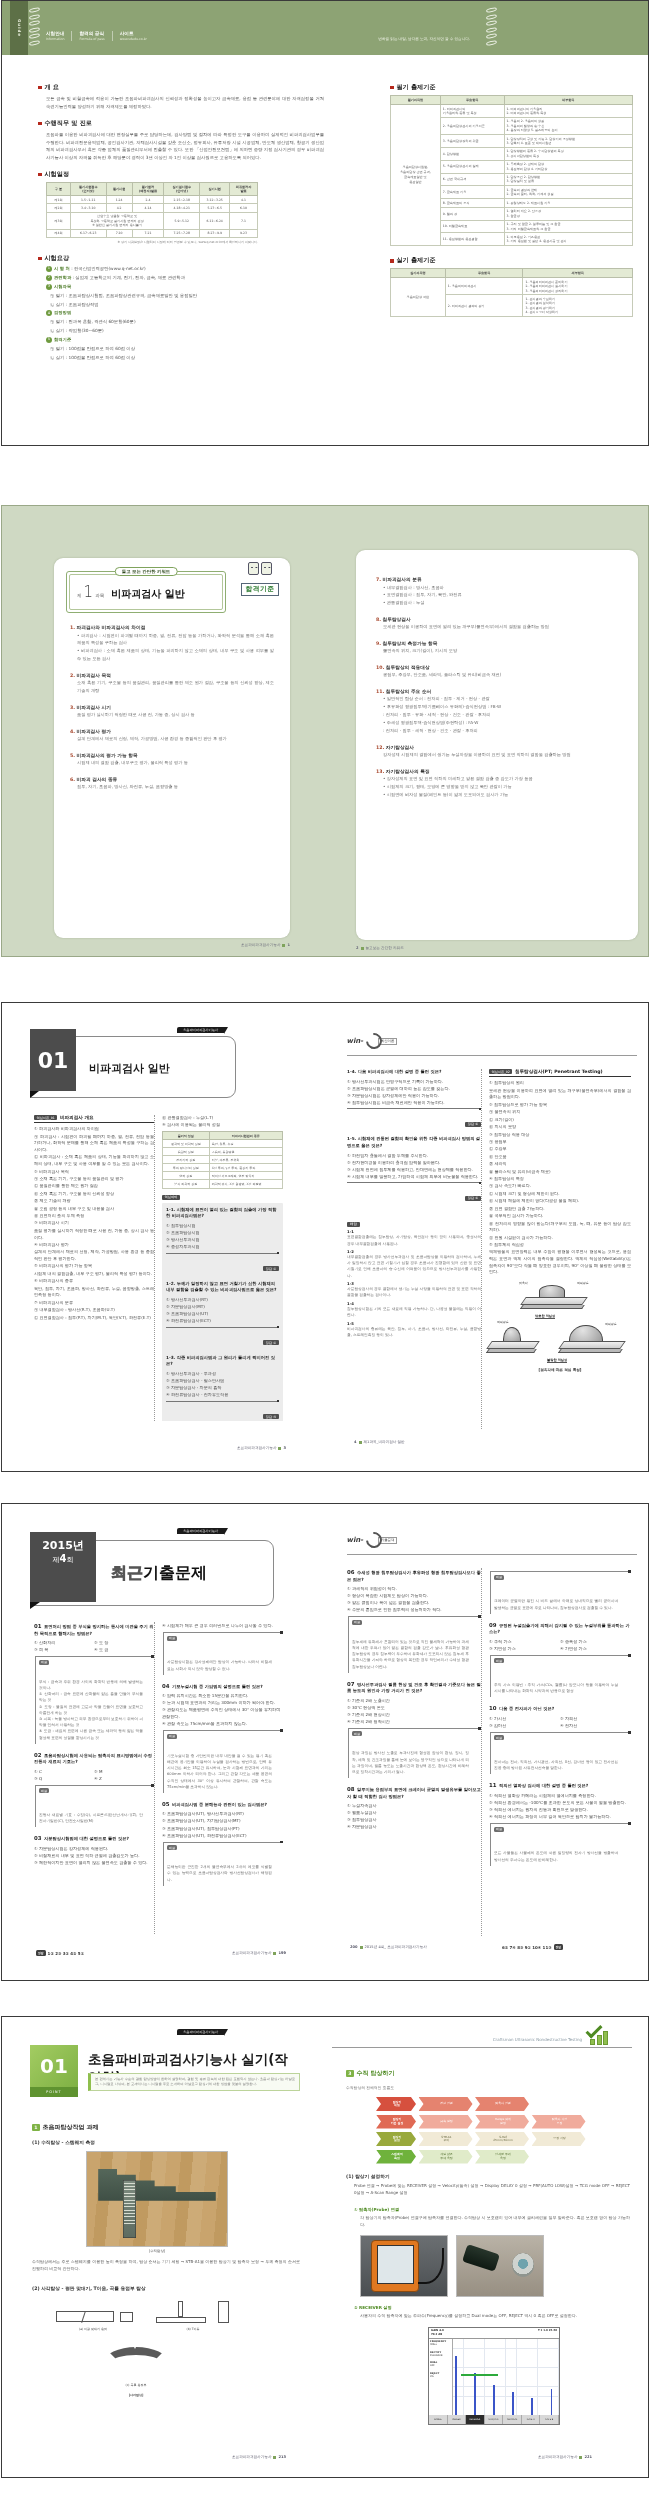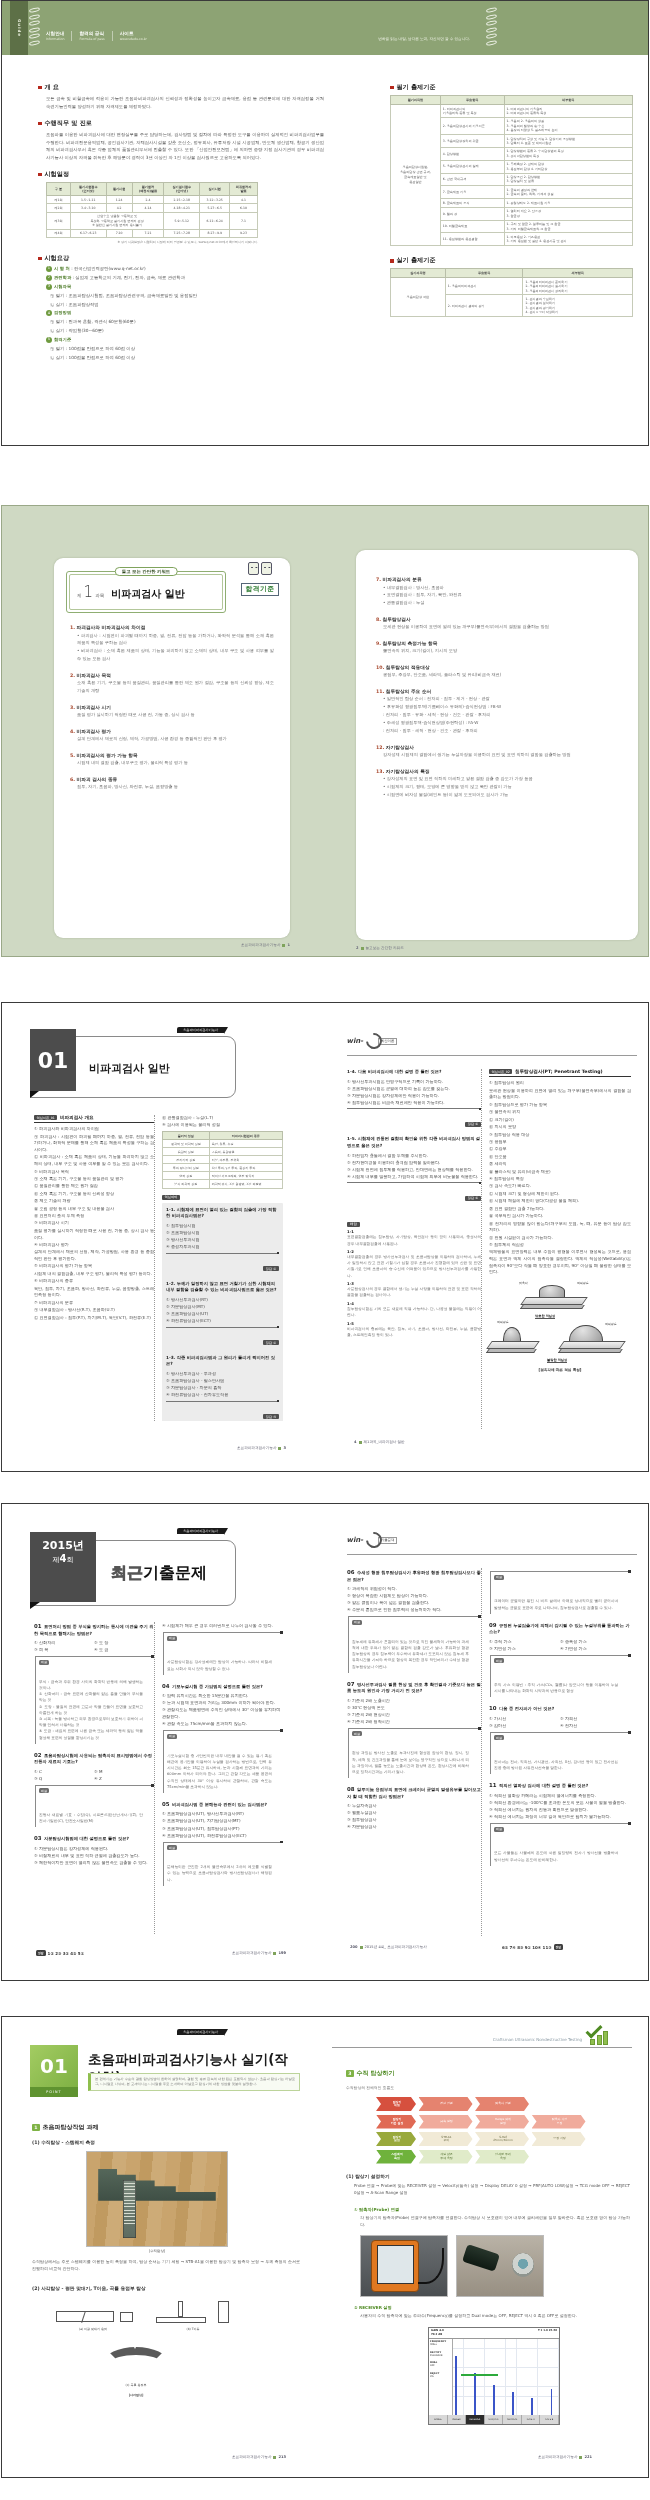--- a/index.html
+++ b/index.html
@@ -806,21 +806,21 @@
       <p class="diagcap">[접촉각에 따른 적심 특성]</p>
     </div>
   </div>
   <div class="pfoot" style="left:352px;top:437px">
     <b>4</b><i class="pgsq"></i><span>제1과목_비파괴검사 일반</span>
   </div>
 </div>
 
 <div class="panel" id="p4" style="top:1503px;height:478px">
   <span class="ptab" style="left:175px;top:24px">초음파비파괴검사기능사</span>
-  <div class="thead" style="left:28px;top:36px;width:206px;height:66px">
+  <div class="thead" style="left:28px;top:36px;width:244px;height:66px">
     <div class="exnum" style="left:-1px;top:-9px;width:66px;height:70px">
       <span class="eyear">2015년</span>
       <span class="eround"><span>제</span><b>4</b><span>회</span></span>
     </div>
     <div class="extitle" style="left:80px;top:22px">
       <span class="o">최근</span><span class="s">기출문제</span>
     </div>
   </div>
 
   <div class="pgcols" style="left:32px;top:118px;width:256px;height:312px">

